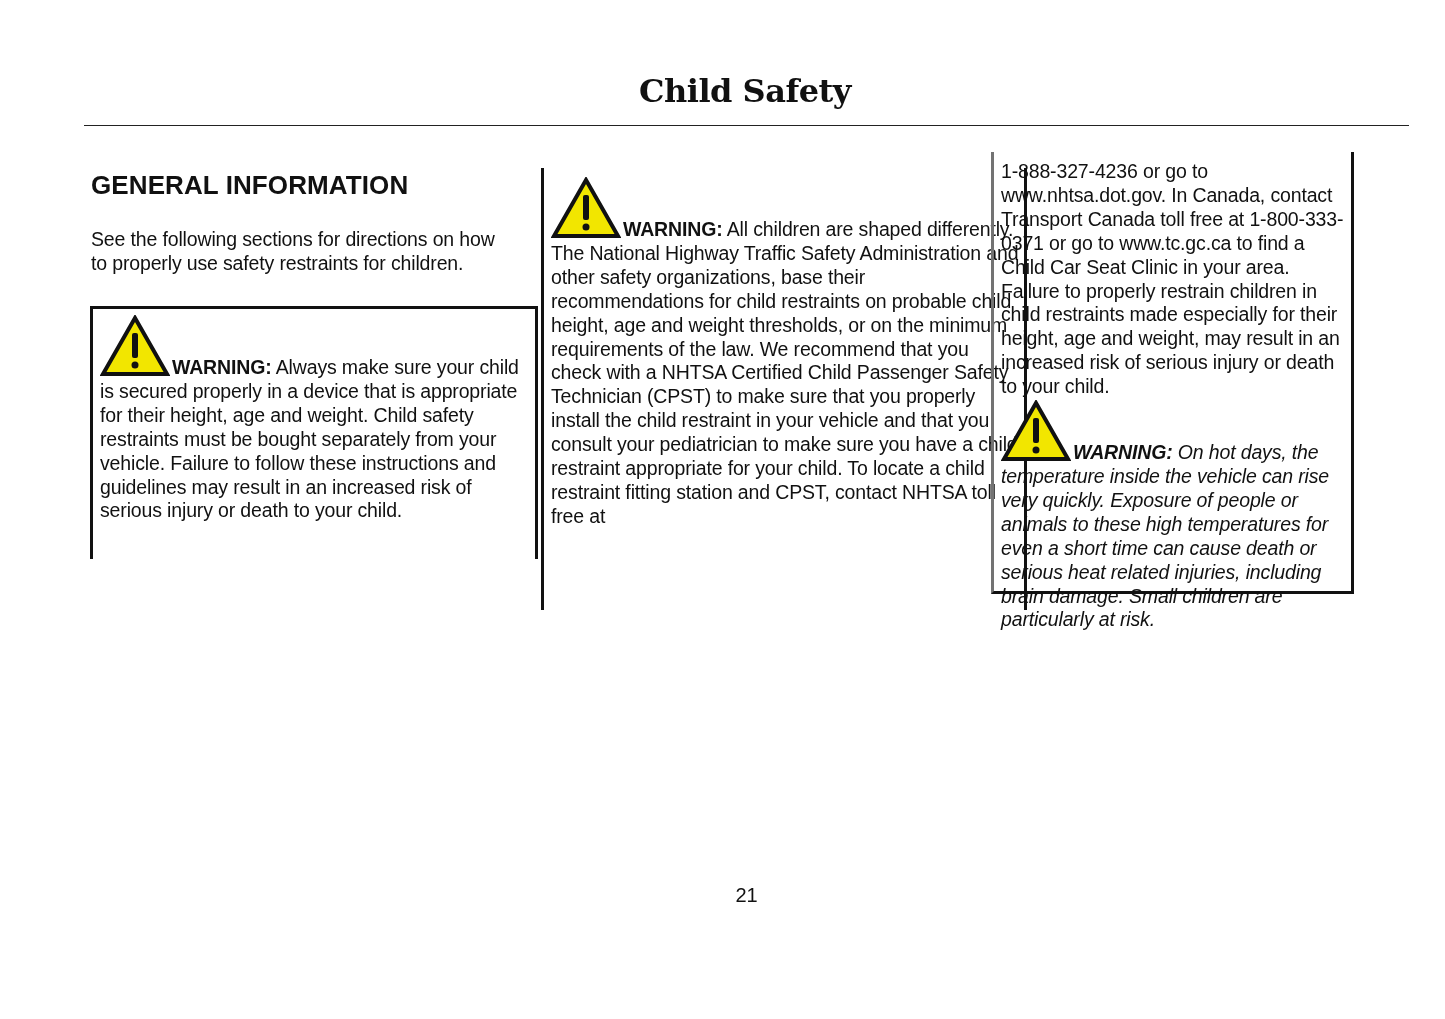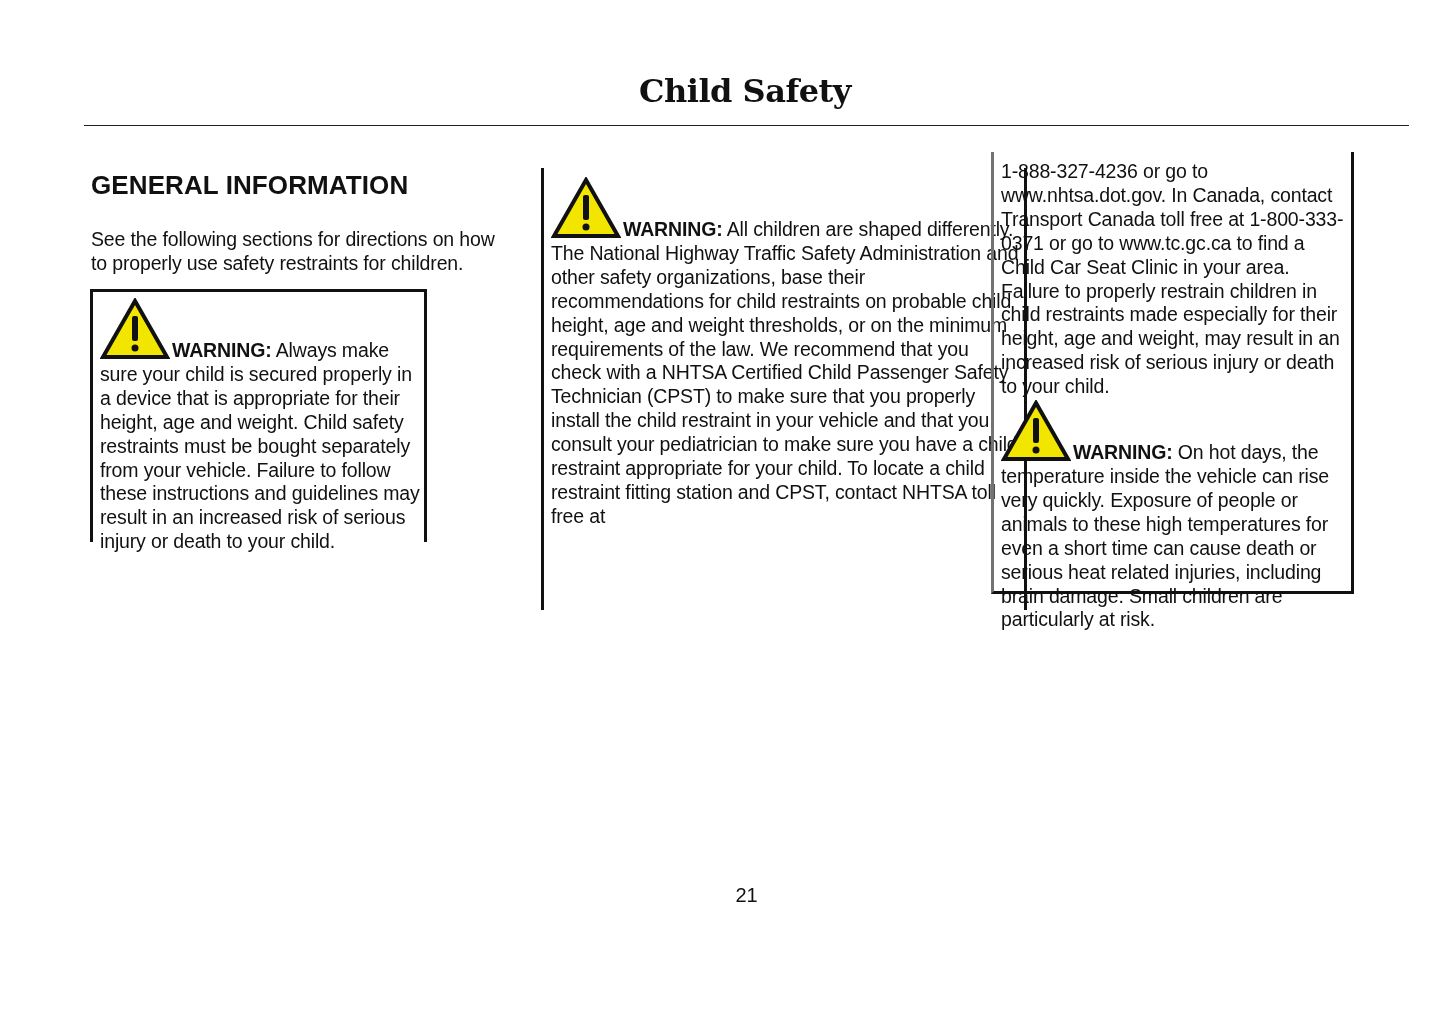--- a/index.html
+++ b/index.html
@@ -5,21 +5,21 @@
   html, body { margin: 0; padding: 0; background: #ffffff; }
   body { width: 1445px; height: 1019px; position: relative; overflow: hidden;
          font-family: "Liberation Sans", sans-serif; color: #111; }
   .page-title { position: absolute; left: 0; width: 1490px; top: 72px; text-align: center;
          font-family: "DejaVu Serif", serif; font-size: 32px; font-weight: bold; letter-spacing: -0.5px; color: #111; }
   .title-rule { position: absolute; left: 84px; width: 1325px; top: 125px; height: 0; border-top: 1.5px solid #222; }
   .text { font-size: 19.5px; line-height: 23.9px; letter-spacing: -0.15px; }
   .section-heading { position: absolute; left: 91px; top: 170px; font-size: 26px; font-weight: bold; letter-spacing: 0.1px; }
   .intro { position: absolute; left: 91px; top: 228px; width: 420px; }
   .box { position: absolute; box-sizing: border-box; }
-  .box1 { left: 90px; top: 289px; width: 337px; height: 253px; border-left: 3px solid #111; border-right: 3px solid #111; border-top: 3px solid #111; }
+  .box1 { left: 90px; top: 306px; width: 448px; height: 253px; border-left: 3px solid #111; border-right: 3px solid #111; border-top: 3px solid #111; }
   .box2 { left: 541px; top: 168px; width: 486px; height: 442px; border-left: 3px solid #111; border-right: 3px solid #111; }
   .box3 { left: 991px; top: 152px; width: 363px; height: 442px; border-left: 3px solid #737373; border-right: 3px solid #111; border-bottom: 3px solid #111; }
   .box-inner { position: absolute; left: 7px; right: 4px; }
   .warn-icon { display: inline-block; width: 70px; height: 62px; vertical-align: -3px; margin-right: 2px; }
   .warn-label { font-weight: bold; }
   .para { margin: 0; }
   .page-number { position: absolute; left: 0; width: 1493px; top: 884px; text-align: center; font-size: 20px; }
 </style>
 </head>
 <body>
@@ -50,21 +50,21 @@
           <rect x="32" y="18" width="6" height="25" rx="2" fill="#111"></rect>
           <circle cx="35" cy="50" r="3.5" fill="#111"></circle>
         </svg>
     </span><span class="warn-label">WARNING:</span><span> All children are shaped differently. The National Highway Traffic Safety Administration and other safety organizations, base their recommendations for child restraints on probable child height, age and weight thresholds, or on the minimum requirements of the law. We recommend that you check with a NHTSA Certified Child Passenger Safety Technician (CPST) to make sure that you properly install the child restraint in your vehicle and that you consult your pediatrician to make sure you have a child restraint appropriate for your child. To locate a child restraint fitting station and CPST, contact NHTSA toll free at</span>
   </div>
 </div>
 
 <div class="box box3">
   <div class="box-inner text" style="top: 8px;">
     <p class="para">1-888-327-4236 or go to www.nhtsa.dot.gov. In Canada, contact Transport Canada toll free at 1-800-333-0371 or go to www.tc.gc.ca to find a Child Car Seat Clinic in your area. Failure to properly restrain children in child restraints made especially for their height, age and weight, may result in an increased risk of serious injury or death to your child.</p>
-    <div style="margin-top: 1px;">
+    <div style="margin-top: 1px; font-style: italic;">
       <span class="warn-icon">
         <svg width="70" height="62" viewBox="0 0 70 62">
             <polygon points="35,3 67,59 3,59" fill="#F2E600" stroke="#111" stroke-width="4" stroke-linejoin="miter"></polygon>
             <rect x="32" y="18" width="6" height="25" rx="2" fill="#111"></rect>
             <circle cx="35" cy="50" r="3.5" fill="#111"></circle>
           </svg>
       </span><span class="warn-label">WARNING:</span><span> On hot days, the temperature inside the vehicle can rise very quickly. Exposure of people or animals to these high temperatures for even a short time can cause death or serious heat related injuries, including brain damage. Small children are particularly at risk.</span>
     </div>
   </div>
 </div>

